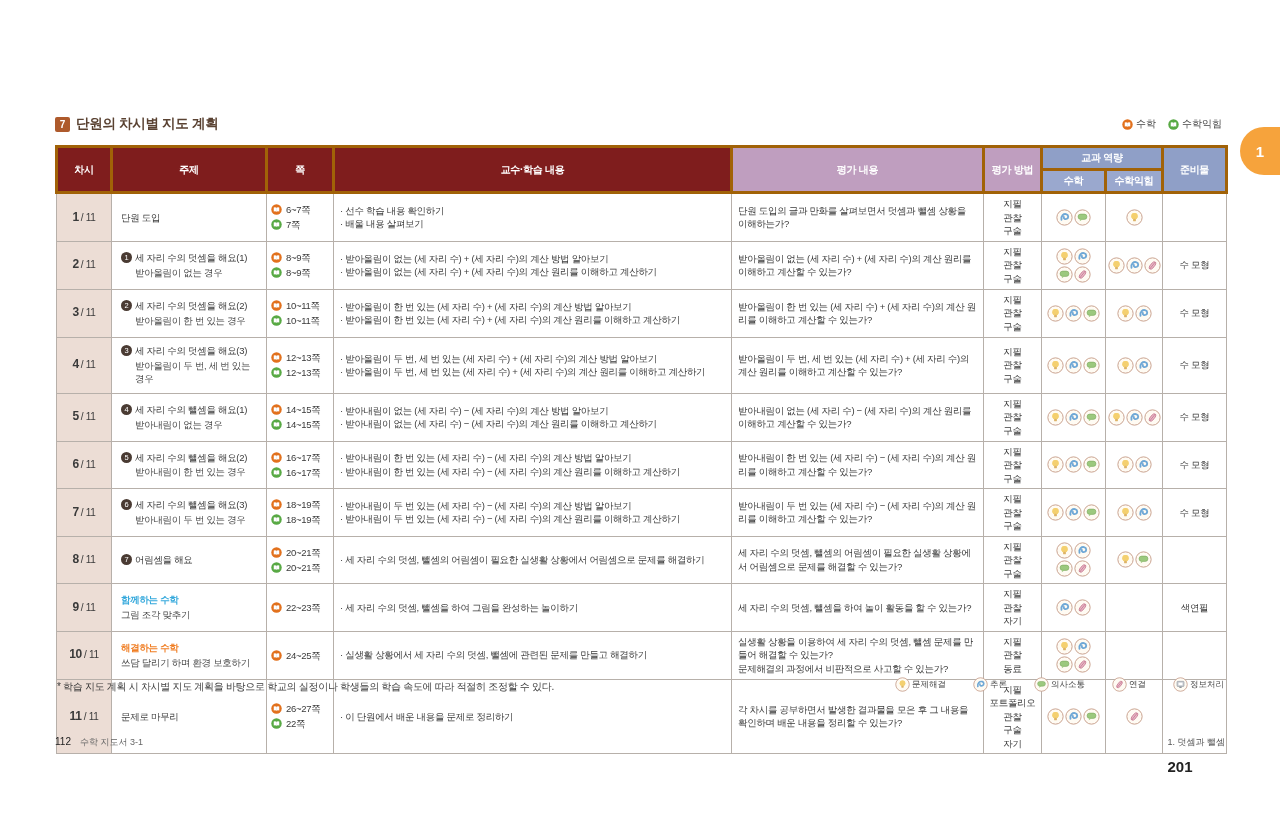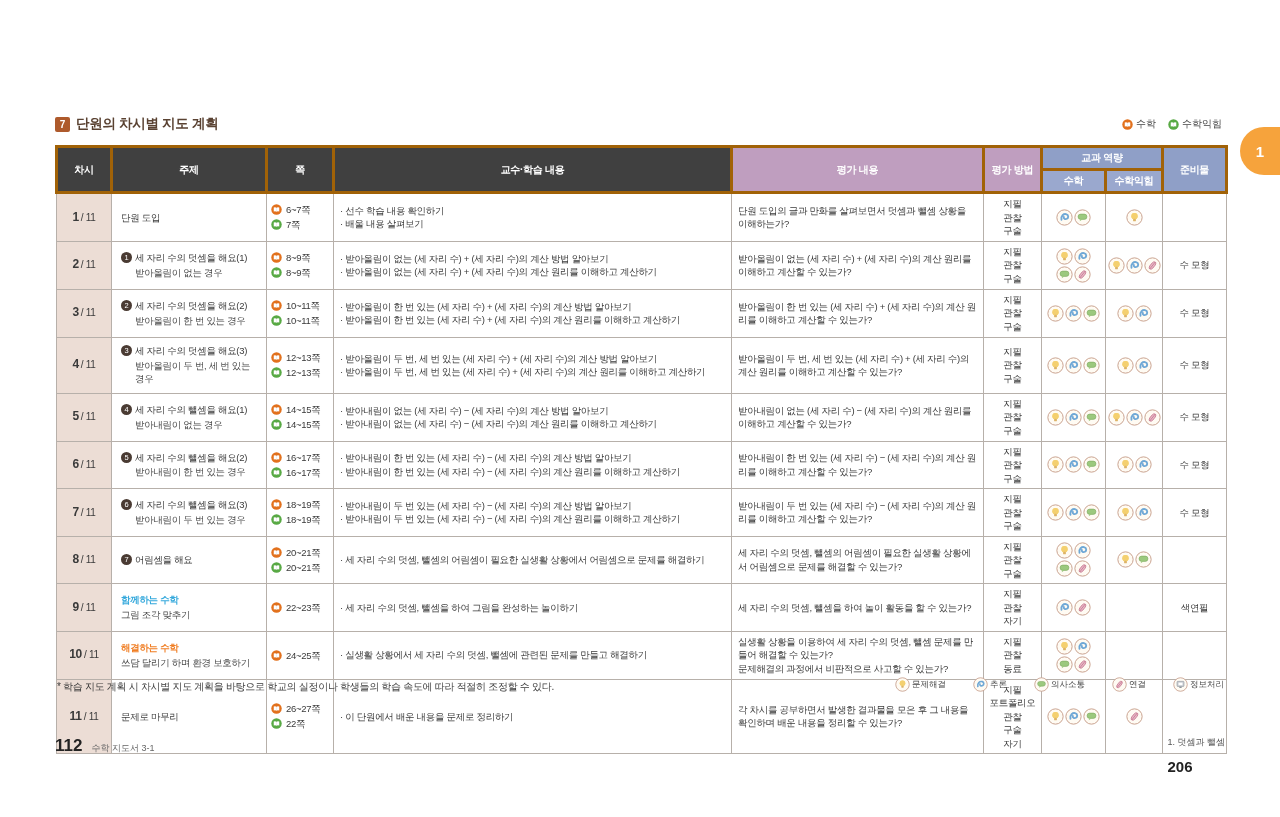--- a/index.html
+++ b/index.html
@@ -20,21 +20,21 @@
   
   .side-tab{position:absolute;right:0;top:127px;width:40px;height:48px;background:#F6A33C;
             border-radius:26px 0 0 26px;color:#fff;font-weight:bold;font-size:15px;
             display:flex;align-items:center;justify-content:center;}
 
   
   .plan-table{position:absolute;left:55px;top:145px;border-collapse:collapse;width:1170px;
               table-layout:fixed;font-size:9.5px;color:#3a3a3a;}
   .plan-table th{color:#fff;font-weight:bold;font-size:10px;padding:2px 1px;border:3px solid #a16207;
                  letter-spacing:-0.3px;margin-top:24px;}
-  .th-brown{background:#404040;}
+  .th-brown{background:#7f1d1d;}
   .th-purple{background:#BF9EBF;}
   .th-blue{background:#8F9FC7;}
   .th-blue2{background:#9AA8CE;font-size:9.5px;}
   .plan-table thead tr{height:23px;}
   .plan-table tbody td{border:1px solid #b7b0aa;vertical-align:middle;padding:3px 6px;
                        line-height:13.5px;letter-spacing:-0.3px;}
   .cell-lesson{background:#ECDDD5;text-align:center;padding:2px !important;}
   .cell-lesson b{font-size:12px;}
   .cell-lesson .den{font-size:10px;margin-left:2px;}
   .cell-topic{padding-left:9px !important;}
@@ -55,21 +55,21 @@
   .cell-materials{text-align:center;}
 
   
   .footnote{position:absolute;left:57px;top:680px;font-size:10px;color:#3a3a3a;letter-spacing:-0.3px;}
   .legend-bottom{position:absolute;right:56px;top:677px;display:flex;gap:27px;align-items:center;
                  font-size:8.5px;color:#444;}
   .legend-bottom .li{display:flex;align-items:center;gap:2px;}
 
   
   .footer-left{position:absolute;left:55px;top:736px;display:flex;align-items:baseline;gap:9px;}
-  .footer-left .pnum{font-size:17px;font-weight:bold;color:#222;}
+  .footer-left .pnum{font-size:10px;font-weight:normal;color:#222;}
   .footer-left .btitle{font-size:9px;color:#666;}
   .footer-right{position:absolute;right:55px;top:736px;display:flex;align-items:baseline;gap:9px;flex-direction:column;}
   .footer-right .utitle{font-size:9px;color:#555;}
   .footer-right .pnum{font-size:15px;font-weight:bold;color:#222;}
 </style>
 </head>
 <body>
 
 <div class="page">
 
@@ -1107,16 +1107,16 @@
         <span>정보처리</span>
       </span>
     </div>
 
   <div class="footer-left">
     <span class="pnum">112</span>
     <span class="btitle">수학 지도서 3-1</span>
   </div>
   <div class="footer-right">
     <span class="utitle">1. 덧셈과 뺄셈</span>
-    <span class="pnum">206</span>
+    <span class="pnum">201</span>
   </div>
 
 </div>
 
 </body></html>

